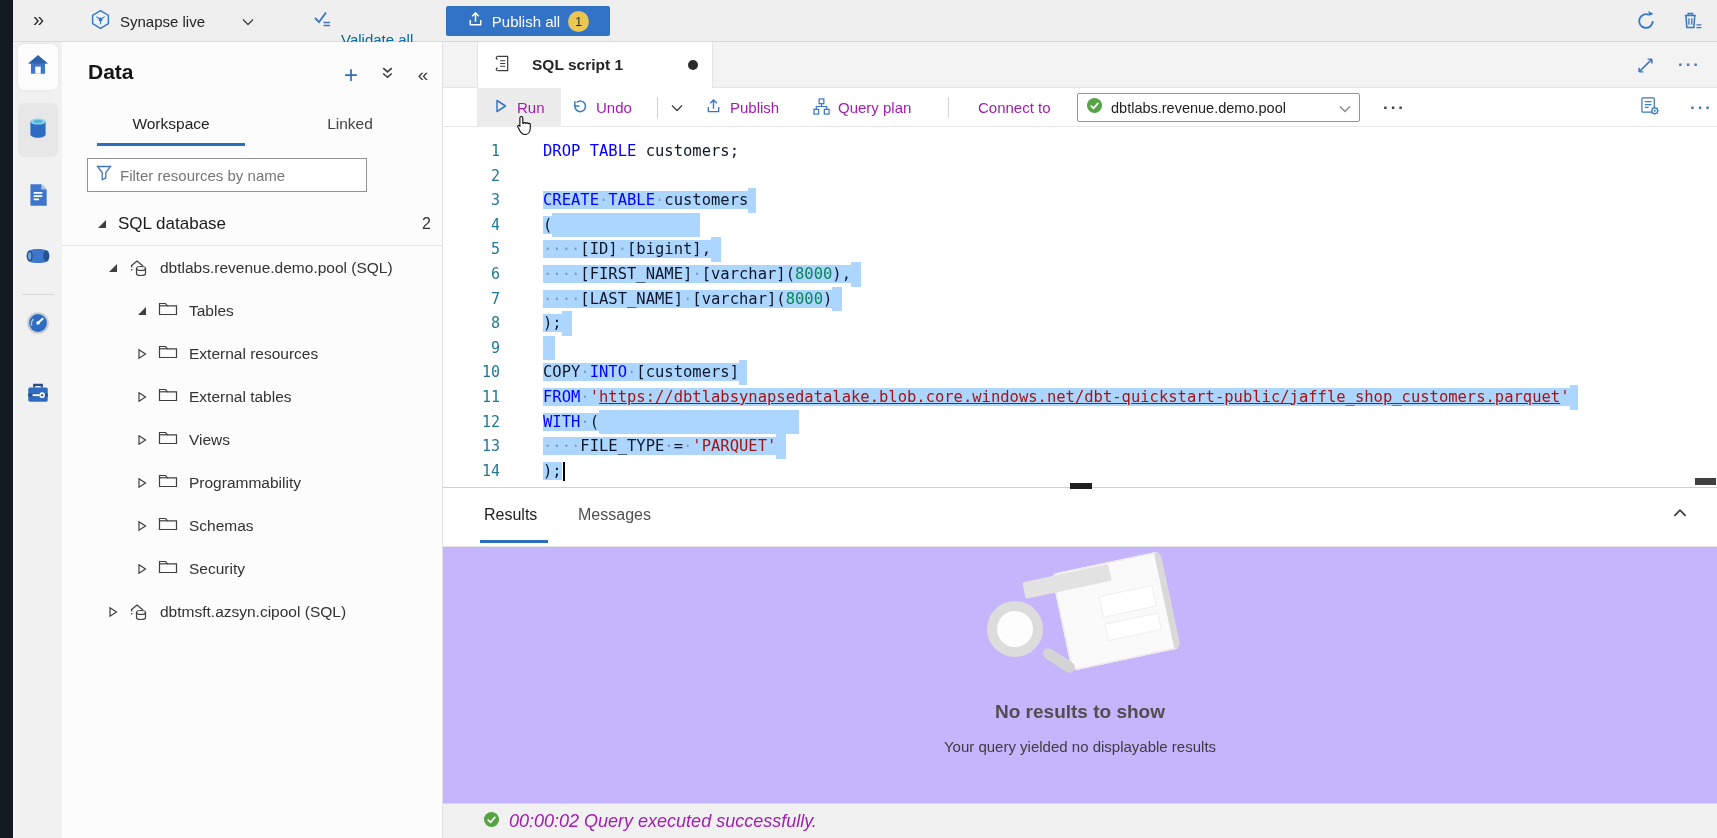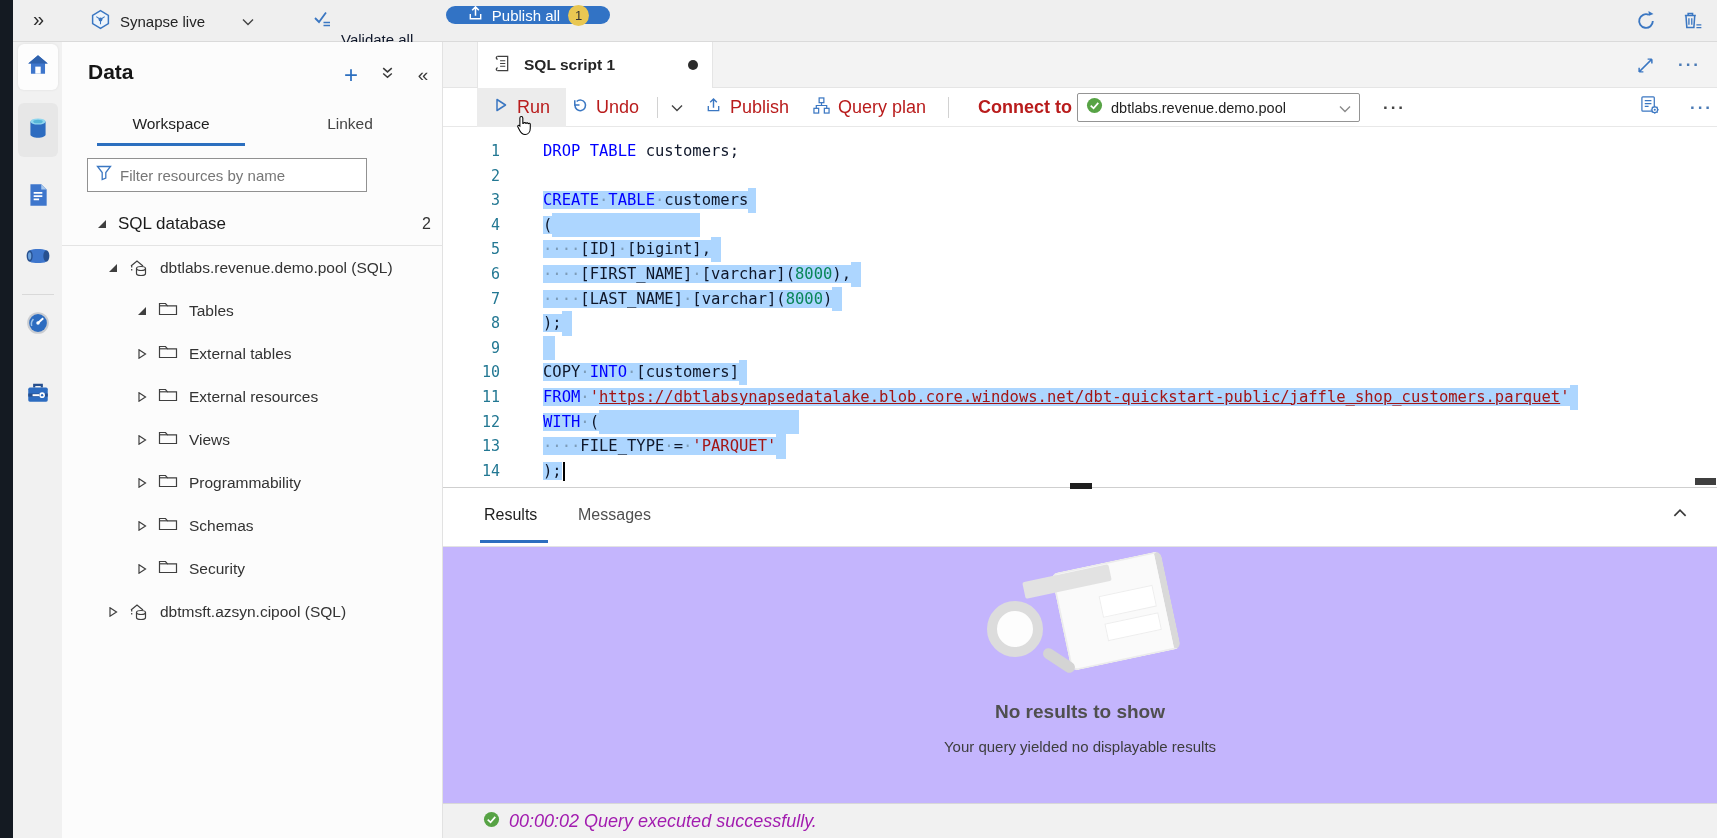--- a/index.html
+++ b/index.html
@@ -19,23 +19,23 @@
   .rail-item.selected { background:#e7e7e7; height:54px; }
   .rail-sep { position:absolute; left:9px; width:32px; height:1px; background:#d9d9d9; }
 
   
   .topbar { position:absolute; left:13px; top:0; width:1704px; height:42px; background:#efefef;
             border-bottom:1px solid #dadada; display:flex; align-items:center; }
   .chev-expand { position:absolute; left:20px; top:8px; font-size:20px; color:#2b2b2b; cursor:pointer; }
   .mode-box { position:absolute; left:77px; top:0; height:42px; display:flex; align-items:center; gap:9px; cursor:pointer; }
   .mode-label { font-size:15px; color:#242424; }
   .validate-box { position:absolute; left:300px; top:0; height:42px; display:flex; align-items:center; gap:8px; cursor:pointer; }
-  .validate-label { font-size:15px; color:#0f172a;margin-top:36px; }
-  .publish-btn { position:absolute; left:433px; top:6px; height:18px; width:164px; background:#3273c5; border:none;
-                 border-radius:12px; color:#fff; display:flex; align-items:center; justify-content:center; gap:8px;
+  .validate-label { font-size:15px; color:#0369a1;margin-top:36px; }
+  .publish-btn { position:absolute; left:433px; top:6px; height:30px; width:164px; background:#3273c5; border:none;
+                 border-radius:2px; color:#fff; display:flex; align-items:center; justify-content:center; gap:8px;
                  font-size:15px; font-family:inherit; cursor:pointer; }
   .publish-badge { width:21px; height:21px; border-radius:50%; background:#e9c752; color:#333; font-size:13px;
                    display:flex; align-items:center; justify-content:center; }
   .topbar-right { position:absolute; right:14px; top:0; height:42px; display:flex; align-items:center; gap:24px; }
   .icon-btn { display:flex; align-items:center; justify-content:center; cursor:pointer; background:none; border:none; }
 
   
   .panel { position:absolute; left:62px; top:42px; width:381px; height:796px; background:#fcfcfc; border-right:1px solid #e2e2e2; }
   .panel-title { position:absolute; left:26px; top:18px; font-size:21px; font-weight:bold; color:#161616; }
   .panel-actions { position:absolute; right:8px; top:22px; display:flex; align-items:center; gap:14px; }
@@ -57,30 +57,30 @@
   .trow .node-icon { width:20px; height:20px; margin-right:11px; flex:0 0 auto; display:flex; }
   .trow .tlabel { font-size:15.5px; color:#333; white-space:nowrap; }
   .trow.root .tlabel { font-size:17px; color:#1b1b1b; }
   .trow .tcount { margin-left:auto; padding-right:12px; font-size:16px; color:#333; }
   .trow.divider { border-bottom:1px solid #e4e4e4; }
 
   
   .main { position:absolute; left:443px; top:42px; width:1274px; height:796px; background:#fff; }
   .tabbar { position:absolute; left:0; top:0; width:1274px; height:46px; background:#f3f3f3; border-bottom:1px solid #e5e5e5; }
   .doc-tab { position:absolute; left:34px; top:0; width:236px; height:46px; background:#fff; border-left:1px solid #e5e5e5;
-             border-right:1px solid #e5e5e5; display:flex; align-items:center; padding:0 14px; gap:13px; cursor:pointer; }
+             border-right:1px solid #e5e5e5; display:flex; align-items:center; padding:0 14px; gap:21px; cursor:pointer; }
   .doc-tab-label { font-size:15.5px; font-weight:bold; color:#252525; white-space:nowrap; }
   .dirty-dot { margin-left:auto; width:10px; height:10px; border-radius:50%; background:#2b2b2b; }
   .tabbar-right { position:absolute; right:16px; top:0; height:46px; display:flex; align-items:center; gap:24px; }
 
   .toolbar { position:absolute; left:0; top:46px; width:1274px; height:39px; background:#fff; border-bottom:1px solid #e8e8e8; }
-  .tb-item { position:absolute; top:0; height:39px; display:flex; align-items:center; gap:8px; font-size:18px; color:#b91c1c; cursor:pointer; }
+  .tb-item { position:absolute; top:0; height:39px; display:flex; align-items:center; gap:8px; font-size:15px; color:#a21caf; cursor:pointer; }
   .tb-sep { position:absolute; top:9px; width:1px; height:21px; background:#d2d2d2; }
   .run-hover { background:#ececec; padding:0 16px; }
-  .connect-label { font-weight:bold; cursor:default; }
+  .connect-label { font-weight:normal; cursor:default; }
   .connect-dd { position:absolute; left:634px; top:5px; width:283px; height:29px; border:1px solid #949494; background:#fff;
                 border-radius:2px; display:flex; align-items:center; padding:0 8px; gap:8px; cursor:pointer; }
   .connect-dd-label { font-size:14.5px; color:#222; white-space:nowrap; overflow:hidden; flex:1; }
   .more-dots { font-size:17px; font-weight:bold; letter-spacing:2px; color:#444; cursor:pointer; }
   .more-dots.blue { color:#4a7ab5; }
   .hand-cursor { position:absolute; left:39px; top:27px; width:17px; height:21px; z-index:30; pointer-events:none; }
 
   
   .editor { position:absolute; left:0; top:85px; width:1274px; height:360px; background:#fff; overflow:hidden; padding-top:12px; }
   .cl { height:24.6px; line-height:24.6px; white-space:pre; font-family:"DejaVu Sans Mono", monospace; font-size:15.5px; display:flex; }
@@ -295,35 +295,35 @@
             <svg viewBox="0 0 10 10" width="10" height="10">
               <polygon points="2,0.8 8.5,5 2,9.2" fill="none" stroke="#3f3f3f" stroke-width="1.2"></polygon>
             </svg>
           </span>
           <span class="node-icon">
             <svg viewBox="0 0 20 16" width="20" height="16" fill="none" stroke="#3f3f3f" stroke-width="1.2">
               <path d="M1.5,13.5 V2.5 H7.5 L9.5,4.8 H18.5 V13.5 Z"></path>
               <path d="M1.5,4.8 H9.5"></path>
             </svg>
           </span>
+          <span class="tlabel">External resources</span>
+        </div>
+        <div class="trow" style="padding-left: 75px;">
+          <span class="tri">
+            <svg viewBox="0 0 10 10" width="10" height="10">
+              <polygon points="2,0.8 8.5,5 2,9.2" fill="none" stroke="#3f3f3f" stroke-width="1.2"></polygon>
+            </svg>
+          </span>
+          <span class="node-icon">
+            <svg viewBox="0 0 20 16" width="20" height="16" fill="none" stroke="#3f3f3f" stroke-width="1.2">
+              <path d="M1.5,13.5 V2.5 H7.5 L9.5,4.8 H18.5 V13.5 Z"></path>
+              <path d="M1.5,4.8 H9.5"></path>
+            </svg>
+          </span>
           <span class="tlabel">External tables</span>
-        </div>
-        <div class="trow" style="padding-left: 75px;">
-          <span class="tri">
-            <svg viewBox="0 0 10 10" width="10" height="10">
-              <polygon points="2,0.8 8.5,5 2,9.2" fill="none" stroke="#3f3f3f" stroke-width="1.2"></polygon>
-            </svg>
-          </span>
-          <span class="node-icon">
-            <svg viewBox="0 0 20 16" width="20" height="16" fill="none" stroke="#3f3f3f" stroke-width="1.2">
-              <path d="M1.5,13.5 V2.5 H7.5 L9.5,4.8 H18.5 V13.5 Z"></path>
-              <path d="M1.5,4.8 H9.5"></path>
-            </svg>
-          </span>
-          <span class="tlabel">External resources</span>
         </div>
         <div class="trow" style="padding-left: 75px;">
           <span class="tri">
             <svg viewBox="0 0 10 10" width="10" height="10">
               <polygon points="2,0.8 8.5,5 2,9.2" fill="none" stroke="#3f3f3f" stroke-width="1.2"></polygon>
             </svg>
           </span>
           <span class="node-icon">
             <svg viewBox="0 0 20 16" width="20" height="16" fill="none" stroke="#3f3f3f" stroke-width="1.2">
               <path d="M1.5,13.5 V2.5 H7.5 L9.5,4.8 H18.5 V13.5 Z"></path>

